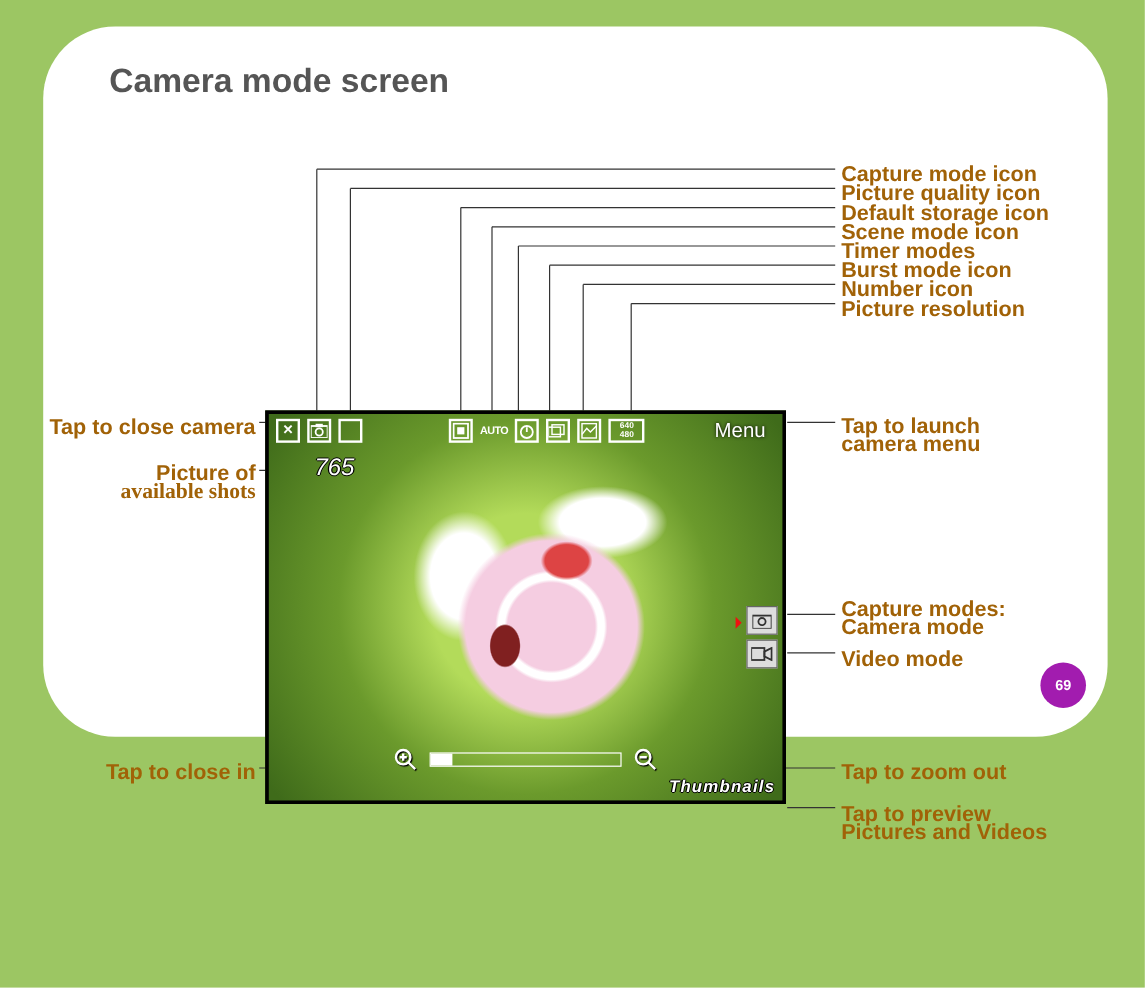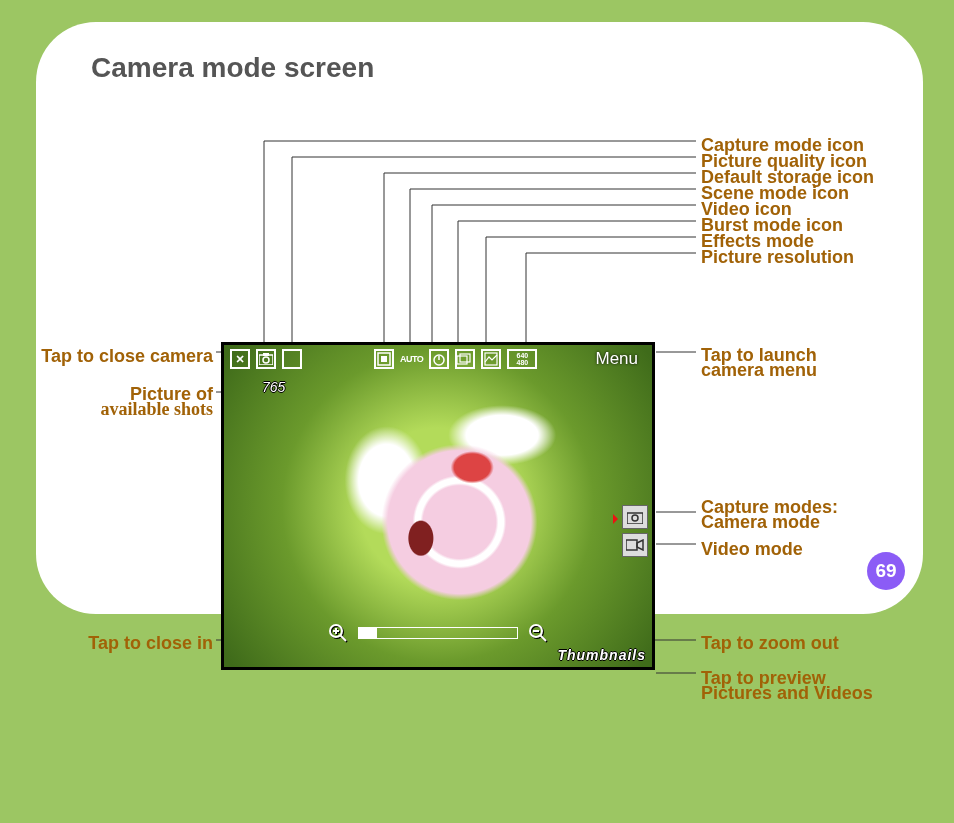--- a/index.html
+++ b/index.html
@@ -93,21 +93,21 @@
     font-size: 17px;
     padding-right: 8px;
     text-shadow: 0 0 3px #000;
     padding-left: 24px;
   }
   .shots {
     position: absolute;
     top: 34px; left: 38px;
     color: #fff;
     font-style: italic;
-    font-size: 14px;
+    font-size: 20px;
     text-shadow: -1px 0 #000, 1px 0 #000, 0 -1px #000, 0 1px #000;
   }
   .modes {
     position: absolute;
     right: 4px; top: 160px;
     display: flex; flex-direction: column; gap: 4px;
   }
   .mode {
     width: 26px; height: 24px;
     background: #ddd;
@@ -147,40 +147,40 @@
     width: 887px; height: 778px;
     pointer-events: none;
   }
   svg.leaders line { stroke: #333; stroke-width: 1; }
 
   .page-num {
     position: absolute;
     right: 18px; bottom: 24px;
     width: 38px; height: 38px;
     border-radius: 50%;
-    background: #8b5cf6;
+    background: #a21caf;
     color: #fff;
     display:flex; align-items:center; justify-content:center;
-    font-weight: bold; font-size: 19px;
+    font-weight: bold; font-size: 12px;
   }
 </style>
 </head>
 <body>
 
 <div class="page">
 
   <div class="title">Camera mode screen</div>
 
   <div class="lbl right" style="left:665px; top:113px;">Capture mode icon</div>
   <div class="lbl right" style="left:665px; top:129px;text-align:right;">Picture quality icon</div>
   <div class="lbl right" style="left:665px; top:145px;">Default storage icon</div>
   <div class="lbl right" style="left:665px; top:161px;">Scene mode icon</div>
-  <div class="lbl right" style="left:665px; top:177px;">Video icon</div>
+  <div class="lbl right" style="left:665px; top:177px;">Timer modes</div>
   <div class="lbl right" style="left:665px; top:193px;">Burst mode icon</div>
-  <div class="lbl right" style="left:665px; top:209px;">Effects mode</div>
+  <div class="lbl right" style="left:665px; top:209px;">Number icon</div>
   <div class="lbl right" style="left:665px; top:225px;">Picture resolution</div>
 
   <div class="lbl left" style="right:710px; top:324px;">Tap to close camera</div>
   <div class="lbl left" style="right:710px; top:362px;">Picture of</div>
   <div class="lbl left" style="right:710px; top:377px;font-family:Liberation Serif, serif;">available shots</div>
   <div class="lbl left" style="right:710px; top:611px;">Tap to close in</div>
 
   <div class="lbl right" style="left:665px; top:323px;">Tap to launch</div>
   <div class="lbl right" style="left:665px; top:338px;">camera menu</div>
   <div class="lbl right" style="left:665px; top:475px;">Capture modes:</div>

